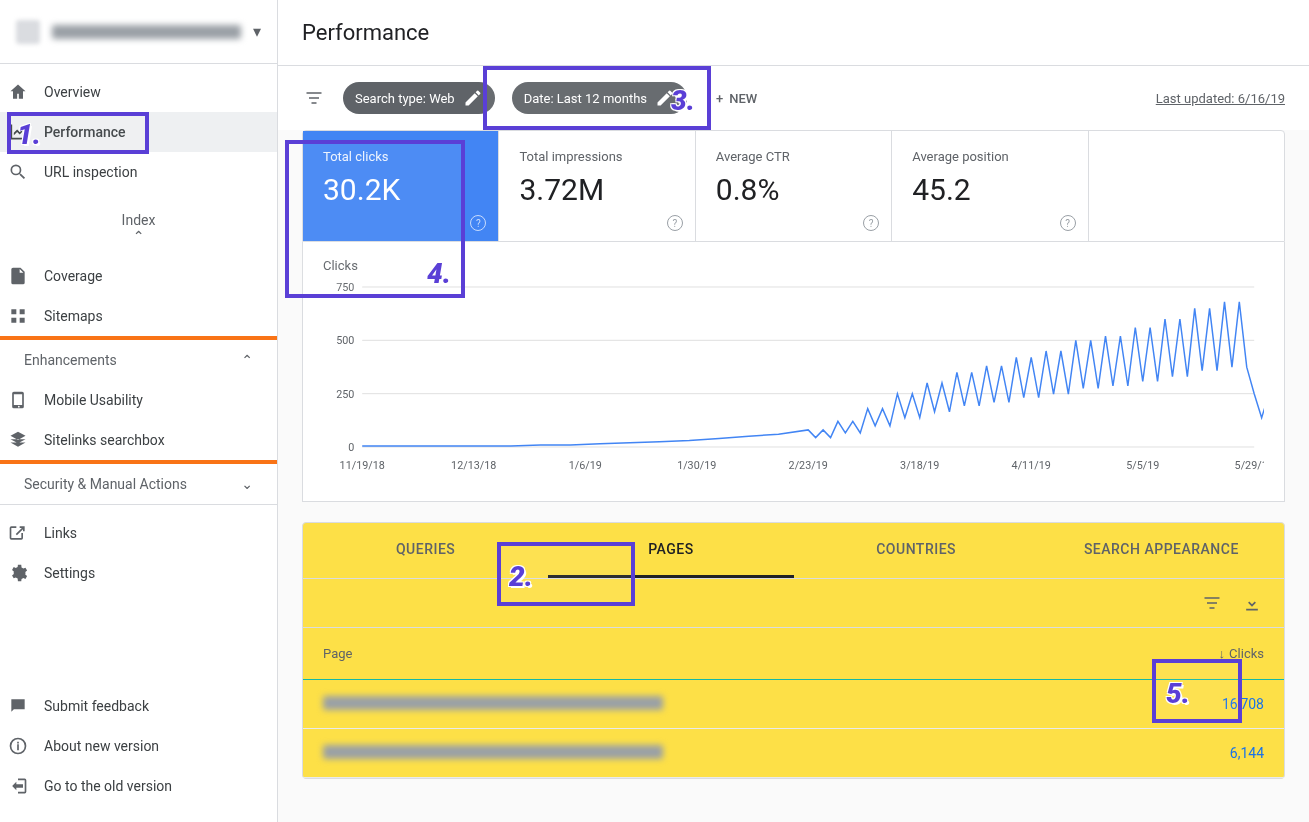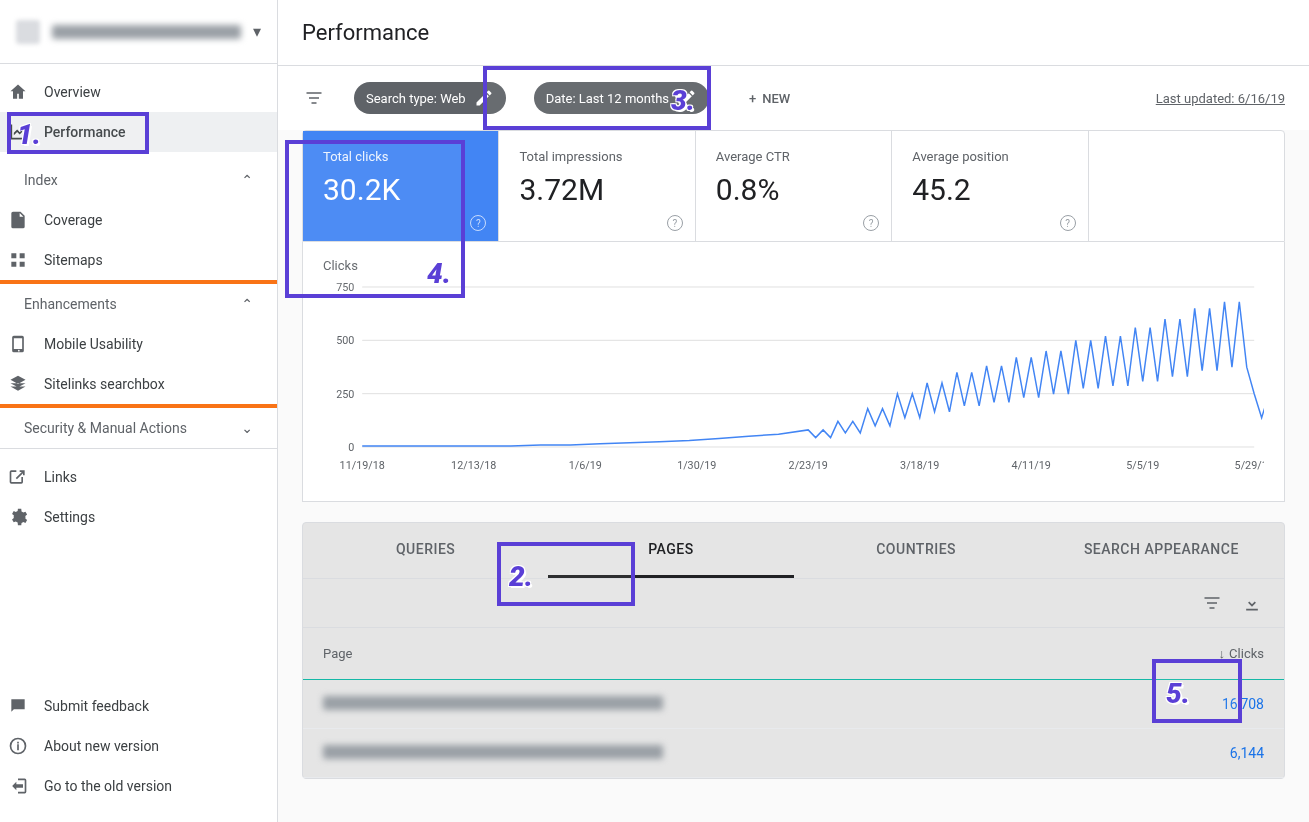--- a/index.html
+++ b/index.html
@@ -13,32 +13,32 @@
 .property-text { flex: 1; height: 14px; background: #9aa0a6; border-radius: 2px; filter: blur(3px); }
 .property-arrow { color: #5f6368; }
 
 .nav-section { padding: 8px 0; }
 .nav-item { display: flex; align-items: center; padding: 10px 8px; gap: 16px; color: #5f6368; font-size: 14px; cursor: pointer; }
 .nav-item.active { background: #eef0f2; font-weight: 500; color: #3c4043; }
 .nav-icon { width: 20px; height: 20px; display: flex; align-items: center; justify-content: center; }
 .nav-label { color: #3c4043; font-size: 14px; }
 
 .nav-group-header { display: flex; align-items: center; justify-content: space-between; padding: 12px 24px; color: #5f6368; font-size: 14px; cursor: pointer; border-top: 4px solid #f97316; }
-.nav-group-header:first-of-type { border-top: none; }
+.nav-group-header:first-of-type { border-top: none; flex-direction: column; }
 .chevron { color: #5f6368; }
 
 .sidebar-bottom { margin-top: auto; padding: 8px 0 16px; }
 .sidebar-divider { border-top: 1px solid #dadce0; }
 
 
 .main { flex: 1; background: #fafafa; overflow-y: auto; }
 .page-header { background: #fff; padding: 20px 24px; border-bottom: 1px solid #dadce0; }
 .page-title { font-size: 22px; font-weight: 400; color: #202124; }
 
-.filter-bar { display: flex; align-items: center; padding: 16px 24px; gap: 28px; background: #fff; }
+.filter-bar { display: flex; align-items: center; padding: 16px 24px; gap: 17px; background: #fff; }
 .filter-icon-btn { width: 24px; height: 24px; color: #5f6368; display: flex; align-items: center; justify-content: center; cursor: pointer; }
 .chip { background: #5f6368; color: #fff; border-radius: 16px; padding: 6px 12px; font-size: 13px; display: flex; align-items: center; gap: 8px; cursor: pointer; }
 .chip-edit { width: 14px; height: 14px; }
 .new-btn { color: #5f6368; font-size: 13px; font-weight: 500; display: flex; align-items: center; gap: 6px; cursor: pointer; padding: 6px 12px; }
 .last-updated { margin-left: auto; color: #5f6368; font-size: 13px; text-decoration: underline; }
 
 
 .content { padding: 0 24px 24px; }
 .metric-cards { display: flex; background: #fff; border: 1px solid #dadce0; border-radius: 4px 4px 0 0; }
 .metric-card { flex: 1; padding: 18px 20px; border-right: 1px solid #dadce0; position: relative; cursor: pointer; min-height: 110px; }
@@ -55,21 +55,21 @@
 .chart-container { background: #fff; border: 1px solid #dadce0; border-top: none; padding: 16px 20px 24px; }
 .chart-title { font-size: 13px; color: #5f6368; margin-bottom: 4px; }
 .chart { position: relative; height: 200px; }
 .chart svg { width: 100%; height: 100%; }
 .y-label { font-size: 11px; fill: #5f6368; }
 .x-label { font-size: 11px; fill: #5f6368; }
 .grid-line { stroke: #e0e0e0; stroke-width: 1; }
 .line-path { stroke: #4285f4; stroke-width: 1.5; fill: none; }
 
 
-.table-card { background: #e5e5e5; border: 1px solid #dadce0; border-radius: 4px; margin-top: 20px; }
+.table-card { background: #fde047; border: 1px solid #dadce0; border-radius: 4px; margin-top: 20px; }
 .tabs { display: flex; border-bottom: 1px solid #dadce0; }
 .tab { flex: 1; text-align: center; padding: 18px 0; font-size: 14px; color: #5f6368; font-weight: 500; cursor: pointer; letter-spacing: 0.5px; }
 .tab.active { color: #202124; border-bottom: 3px solid #202124; }
 .table-toolbar { display: flex; justify-content: flex-end; padding: 12px 20px; gap: 16px; border-bottom: 1px solid #dadce0; }
 .toolbar-icon { width: 24px; height: 24px; color: #5f6368; cursor: pointer; display: flex; align-items: center; justify-content: center; }
 .table-header { display: flex; justify-content: space-between; padding: 18px 20px; border-bottom: 1px solid #14b8a6; font-size: 13px; color: #5f6368; }
 .col-clicks { display: flex; align-items: center; gap: 4px; }
 .table-row { display: flex; justify-content: space-between; padding: 16px 20px; border-bottom: 1px solid #e8eaed; font-size: 14px; }
 .row-page { height: 14px; width: 340px; background: #9aa0a6; border-radius: 2px; filter: blur(3px); }
 .row-clicks { color: #1a73e8; }
@@ -101,20 +101,28 @@
           </span>
           <span class="nav-label">Overview</span>
         </div>
         <div class="nav-item active">
           <span class="nav-icon">
             <svg class="ico" viewBox="0 0 24 24">
               <path d="M3 3h2v18H3zm0 16h18v2H3zM7 13l4-4 3 3 6-6 1.4 1.4L14 15l-3-3-4 4z"></path>
             </svg>
           </span>
           <span class="nav-label">Performance</span>
+        </div>
+        <div class="nav-item">
+          <span class="nav-icon">
+            <svg class="ico" viewBox="0 0 24 24">
+              <path d="M15.5 14h-.79l-.28-.27A6.47 6.47 0 0 0 16 9.5 6.5 6.5 0 1 0 9.5 16a6.47 6.47 0 0 0 4.23-1.57l.27.28v.79l5 4.99L20.49 19zm-6 0A4.5 4.5 0 1 1 14 9.5 4.5 4.5 0 0 1 9.5 14z"></path>
+            </svg>
+          </span>
+          <span class="nav-label">URL inspection</span>
         </div>
       </div>
     <div id="nav-groups">
         <div class="nav-group-header">
           <span>Index</span>
           <span class="chevron">⌃</span>
         </div>
         <div class="nav-item">
           <span class="nav-icon">
             <svg class="ico" viewBox="0 0 24 24">

